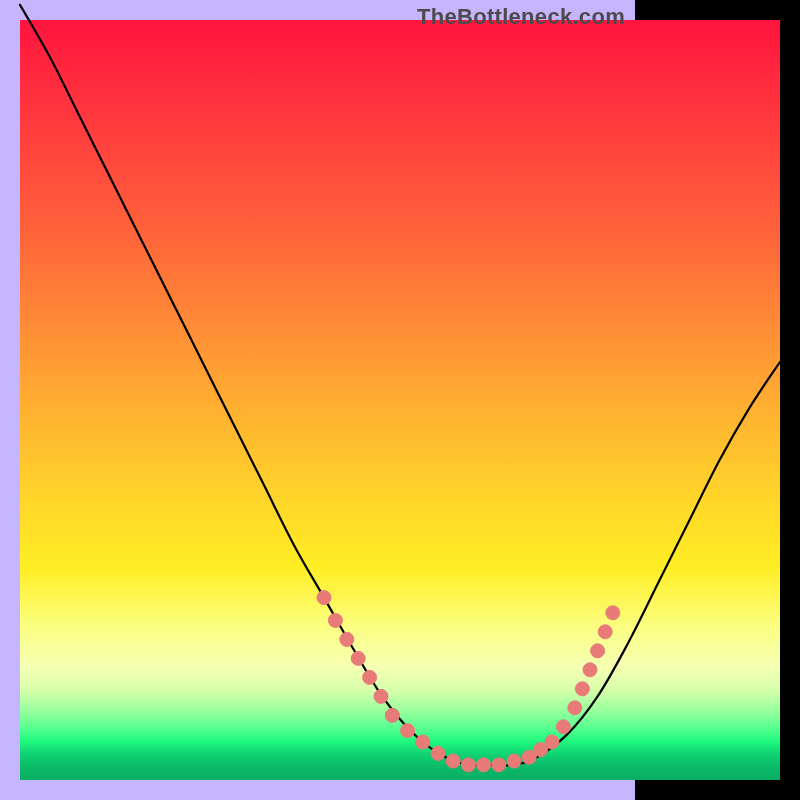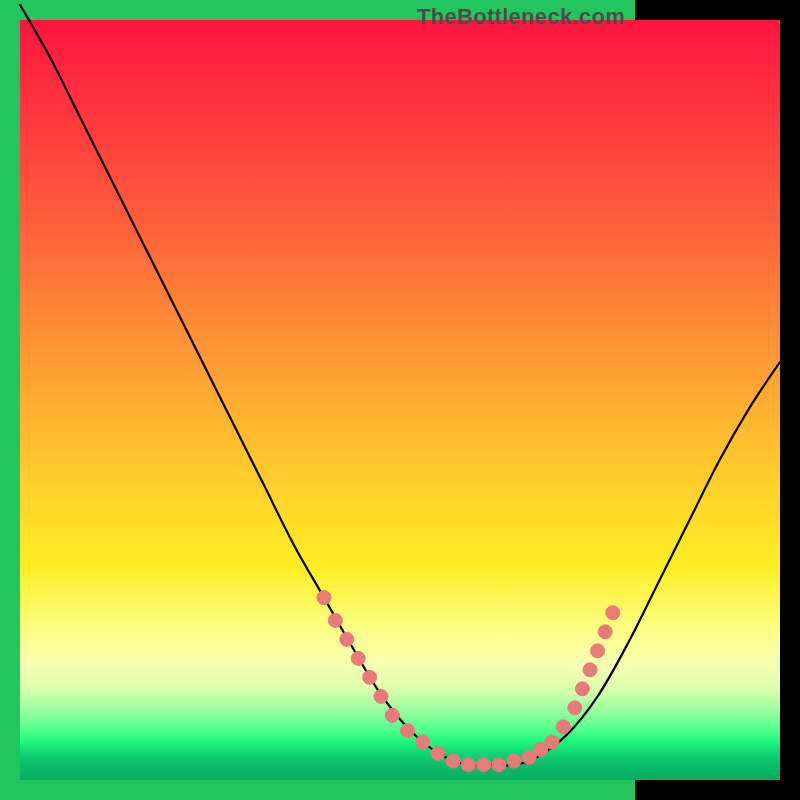--- a/index.html
+++ b/index.html
@@ -8,21 +8,21 @@
     width: 800px;
     height: 800px;
     background: #000;
     overflow: hidden;
     font-family: Arial, Helvetica, sans-serif;
   }
   .frame {
     position: relative;
     width: 635px;
     height: 800px;
-    background: #22c55e;
+    background: #c4b5fd;
   }
   .watermark {
     position: absolute;
     top: 4px;
     right: 10px;
     color: #4b4b4b;
     font-size: 22px;
     font-weight: 600;
     letter-spacing: 0.3px;
     z-index: 10;

